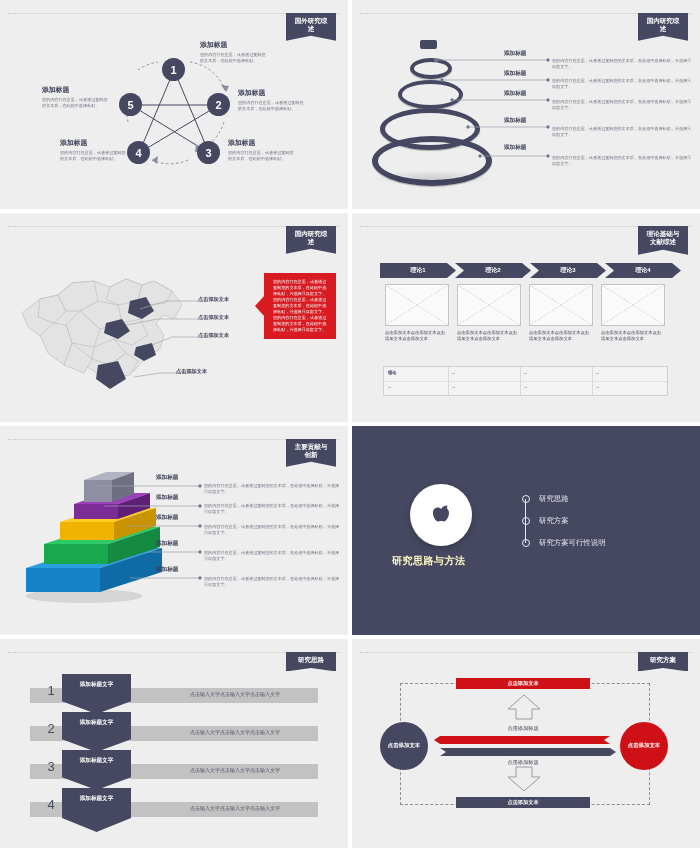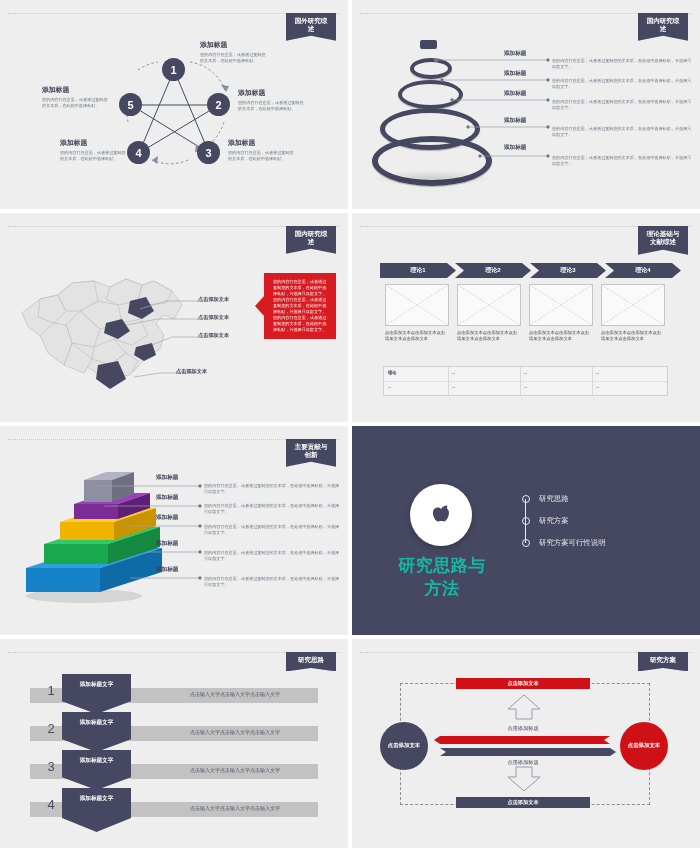--- a/index.html
+++ b/index.html
@@ -61,22 +61,22 @@
   .tcell{position:absolute;font-size:4.2px;color:#4a4d62;}
   .tcell.b{font-weight:bold;color:#2e3550;}
 
   
   .pyr{position:absolute;left:22px;top:38px;width:160px;height:140px;}
 
   
   .circle-logo{position:absolute;left:58px;top:58px;width:62px;height:62px;border-radius:50%;
        background:#ffffff;display:flex;align-items:center;justify-content:center;
        box-shadow:0 2px 6px rgba(0,0,0,.25);}
-  .s6title{position:absolute;left:40px;top:128px;width:100px;text-align:center;
-       color:#14b8a6;font-size:17px;font-weight:bold;letter-spacing:.5px;}
+  .s6title{position:absolute;left:40px;top:128px;width:100px;
+       color:#fef9c3;font-size:10px;font-weight:bold;letter-spacing:.5px;}
   .s6list{position:absolute;left:170px;top:62px;}
   .s6item{display:flex;align-items:center;height:22px;}
   .s6ring{width:6px;height:6px;border:1.4px solid #e8e9ef;border-radius:50%;background:transparent;}
   .s6lbl{margin-left:9px;color:#e9eaf0;font-size:7.4px;}
   .s6spine{position:absolute;left:2.6px;top:11px;width:1.2px;height:44px;background:#e8e9ef;}
 
   
   .s7bar{position:absolute;left:30px;height:15px;background:#c2c2c2;}
   .s7num{position:absolute;left:40px;width:22px;text-align:center;font-size:13px;
          color:#4a4d62;font-weight:normal;}

